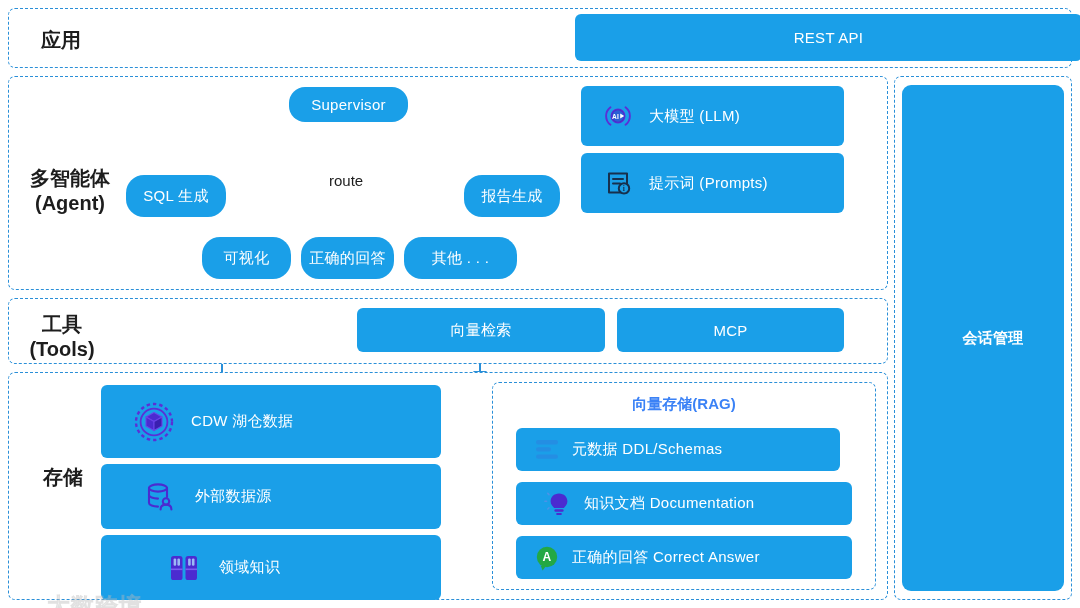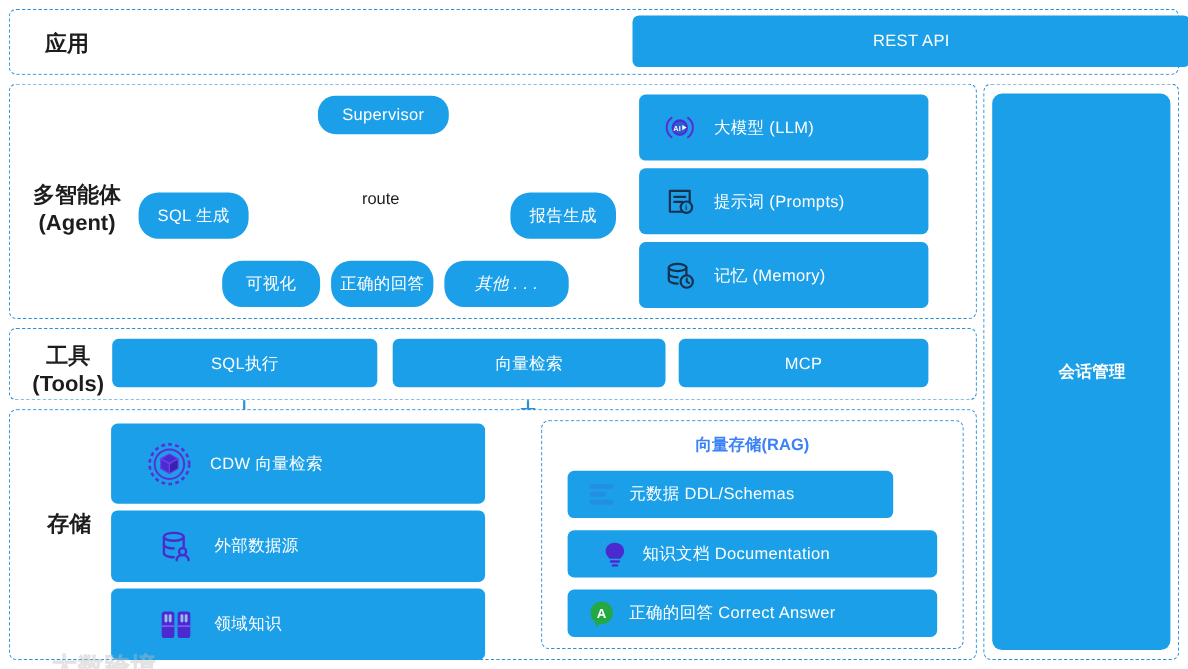--- a/index.html
+++ b/index.html
@@ -159,21 +159,21 @@
   <div class="bbox pill" style="left:464px; top:175px; width:96px; height:42px;">
     <span class="lbl">报告生成</span>
   </div>
 
   <div class="bbox pill" style="left:202px; top:237px; width:89px; height:42px;">
     <span class="lbl">可视化</span>
   </div>
   <div class="bbox pill" style="left:301px; top:237px; width:93px; height:42px;">
     <span class="lbl">正确的回答</span>
   </div>
-  <div class="bbox pill" style="left:404px; top:237px; width:113px; height:42px;font-style:italic;">
+  <div class="bbox pill" style="left:404px; top:237px; width:113px; height:42px;">
     <span class="lbl">其他 . . .</span>
   </div>
 
   <div class="bbox iconbox" style="left:581px; top:86px; width:263px; height:60px;">
     <span class="ico">
       <svg width="30" height="30" viewBox="0 0 30 30">
         <g fill="none" stroke="#5b2fd6" stroke-width="1.9" stroke-linecap="round">
           <path d="M7.5 6.2 A11 11 0 0 0 7.5 23.8"></path>
           <path d="M22.5 6.2 A11 11 0 0 1 22.5 23.8"></path>
           <circle cx="15" cy="15" r="6.6"></circle>
@@ -194,44 +194,26 @@
           <path d="M10 11 H20"></path>
           <path d="M10 15.6 H17"></path>
         </g>
         <circle cx="21" cy="20.4" r="5.2" fill="#1a9fe8" stroke="#17304d" stroke-width="2"></circle>
         <text x="21" y="23" font-family="'Liberation Serif',serif" font-size="7.5" font-weight="bold" fill="#17304d" text-anchor="middle">i</text>
       </svg>
     </span>
     <span class="lbl">提示词 (Prompts)</span>
   </div>
 
-  <div class="bbox iconbox" style="left:581px; top:220px; width:263px; height:60px;">
-    <span class="ico">
-      <svg width="30" height="30" viewBox="0 0 30 30">
-        <g fill="none" stroke="#17304d" stroke-width="2" stroke-linecap="round">
-          <ellipse cx="13" cy="8.2" rx="8" ry="3.3"></ellipse>
-          <path d="M5 8.2 V19.5 C5 21.4 8.6 22.9 13 22.9"></path>
-          <path d="M21 8.2 V15"></path>
-          <path d="M5 13.9 C5 15.7 8.6 17.2 13 17.2"></path>
-        </g>
-        <circle cx="21.3" cy="21" r="5.6" fill="none" stroke="#17304d" stroke-width="2"></circle>
-        <path d="M21.3 18.1 V21 L23.4 22.3" fill="none" stroke="#17304d" stroke-width="1.8" stroke-linecap="round"></path>
-      </svg>
-    </span>
-    <span class="lbl">记忆 (Memory)</span>
-  </div>
 
   <div class="group" style="left:8px; top:298px; width:880px; height:66px;">
   </div>
   <div class="slabel" style="left:22px; top:312px; width:80px;">
     <span>工具</span><br>
     <span class="sub">(Tools)</span>
-  </div>
-  <div class="bbox" style="left:102px; top:308px; width:241px; height:44px;">
-    <span class="lbl">SQL执行</span>
   </div>
   <div class="bbox" style="left:357px; top:308px; width:248px; height:44px;">
     <span class="lbl">向量检索</span>
   </div>
   <div class="bbox" style="left:617px; top:308px; width:227px; height:44px;">
     <span class="lbl">MCP</span>
   </div>
 
   <div class="group" style="left:8px; top:372px; width:880px; height:228px;">
   </div>
@@ -242,40 +224,40 @@
       <svg width="42" height="42" viewBox="0 0 42 42">
         <circle cx="21" cy="21" r="18" fill="none" stroke="#5b2fd6" stroke-width="2.4" stroke-dasharray="3.4 3"></circle>
         <circle cx="21" cy="21" r="13.4" fill="none" stroke="#5b2fd6" stroke-width="1.8"></circle>
         <g fill="#4b2bd0" stroke="#6a43e8" stroke-width="1.1" stroke-linejoin="round">
           <path d="M21 11.5 L29 16 L21 20.5 L13 16 Z"></path>
           <path d="M13 16 L13 25 L21 29.6 L21 20.5 Z"></path>
           <path d="M29 16 L29 25 L21 29.6 L21 20.5 Z" fill="#3a1fb0"></path>
         </g>
       </svg>
     </span>
-    <span class="lbl">CDW 向量检索</span>
+    <span class="lbl">CDW 湖仓数据</span>
   </div>
 
   <div class="bbox iconbox" style="left:101px; top:464px; width:340px; height:65px; padding-left:40px;">
     <span class="ico" style="width:38px;height:38px;flex:0 0 38px;">
       <svg width="38" height="38" viewBox="0 0 38 38">
         <g fill="none" stroke="#4b2bd0" stroke-width="2.1" stroke-linecap="round">
           <ellipse cx="17" cy="10" rx="9" ry="3.6"></ellipse>
           <path d="M8 10 V25 C8 27 12 28.6 17 28.6"></path>
           <path d="M26 10 V19"></path>
           <path d="M8 17 C8 19 12 20.6 17 20.6"></path>
           <circle cx="25" cy="23.5" r="3.2"></circle>
           <path d="M19.6 31.4 C19.6 28.3 22 26.6 25 26.6 C28 26.6 30.4 28.3 30.4 31.4"></path>
         </g>
       </svg>
     </span>
     <span class="lbl">外部数据源</span>
   </div>
 
-  <div class="bbox iconbox" style="left:101px; top:535px; width:340px; height:65px; padding-left:40px;">
+  <div class="bbox iconbox" style="left:101px; top:535px; width:340px; height:65px; padding-left:64px;">
     <span class="ico" style="width:38px;height:38px;flex:0 0 38px;">
       <svg width="38" height="38" viewBox="0 0 38 38">
         <g fill="#4b2bd0">
           <rect x="6" y="7" width="11.5" height="24" rx="2.6"></rect>
           <rect x="20.5" y="7" width="11.5" height="24" rx="2.6"></rect>
         </g>
         <g fill="#9bb9f5">
           <rect x="8.6" y="9.4" width="2.6" height="7.4" rx="1.2"></rect>
           <rect x="12.4" y="9.4" width="2.6" height="7.4" rx="1.2"></rect>
           <rect x="23.1" y="9.4" width="2.6" height="7.4" rx="1.2"></rect>
@@ -287,21 +269,21 @@
         </g>
       </svg>
     </span>
     <span class="lbl">领域知识</span>
   </div>
 
   <div class="group" style="left:492px; top:382px; width:384px; height:208px;">
     <div class="ttl" style="top:12px; left:0;">向量存储(RAG)</div>
   </div>
 
-  <div class="bbox iconbox" style="left:516px; top:428px; width:296px; height:43px; padding-left:16px; gap:10px;">
+  <div class="bbox iconbox" style="left:516px; top:428px; width:324px; height:43px; padding-left:16px; gap:10px;">
     <span class="ico" style="width:30px;height:30px;flex:0 0 30px;">
       <svg width="30" height="30" viewBox="0 0 30 30" opacity=".5">
         <g fill="#2f7ee0">
           <rect x="4" y="5" width="22" height="4.4" rx="2"></rect>
           <rect x="4" y="12.2" width="15" height="4.4" rx="2"></rect>
           <rect x="4" y="19.4" width="22" height="4.4" rx="2"></rect>
         </g>
       </svg>
     </span>
     <span class="lbl">元数据 DDL/Schemas</span>

